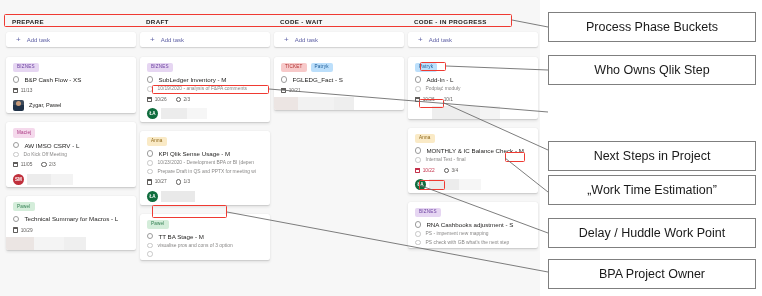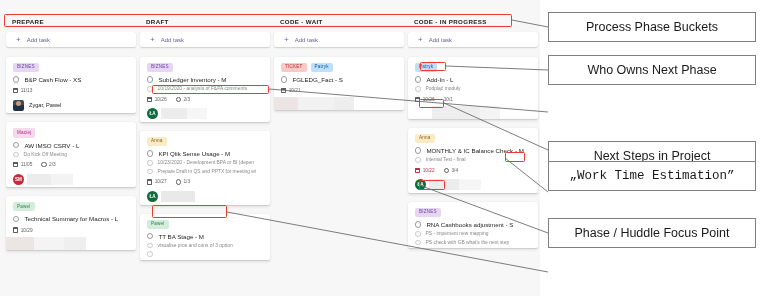--- a/index.html
+++ b/index.html
@@ -442,25 +442,28 @@
     <line x1="444" y1="103" x2="548" y2="150"></line>
     <line x1="505" y1="158" x2="548" y2="192"></line>
     <line x1="419" y1="185" x2="548" y2="233"></line>
     <line x1="227" y1="212" x2="548" y2="272"></line>
   </svg>
 
   <div class="callout" style="top:12px;">
     <span>Process Phase Buckets</span>
   </div>
   <div class="callout" style="top:55px;">
-    <span>Who Owns Next Phase</span>
+    <span>Who Owns Qlik Step</span>
   </div>
   <div class="callout" style="top:97px;margin-top:44px;">
     <span>Next Steps in Project</span>
   </div>
-  <div class="callout" style="top:161px;font-family:Liberation Mono, monospace;">
+  <div class="callout" style="top:175px;">
     <span>„Work Time Estimation”</span>
   </div>
   <div class="callout" style="top:218px;">
-    <span>Phase / Huddle Focus Point</span>
+    <span>Delay / Huddle Work Point</span>
+  </div>
+  <div class="callout" style="top:259px;">
+    <span>BPA Project Owner</span>
   </div>
 
 </div>
 
 </body></html>

